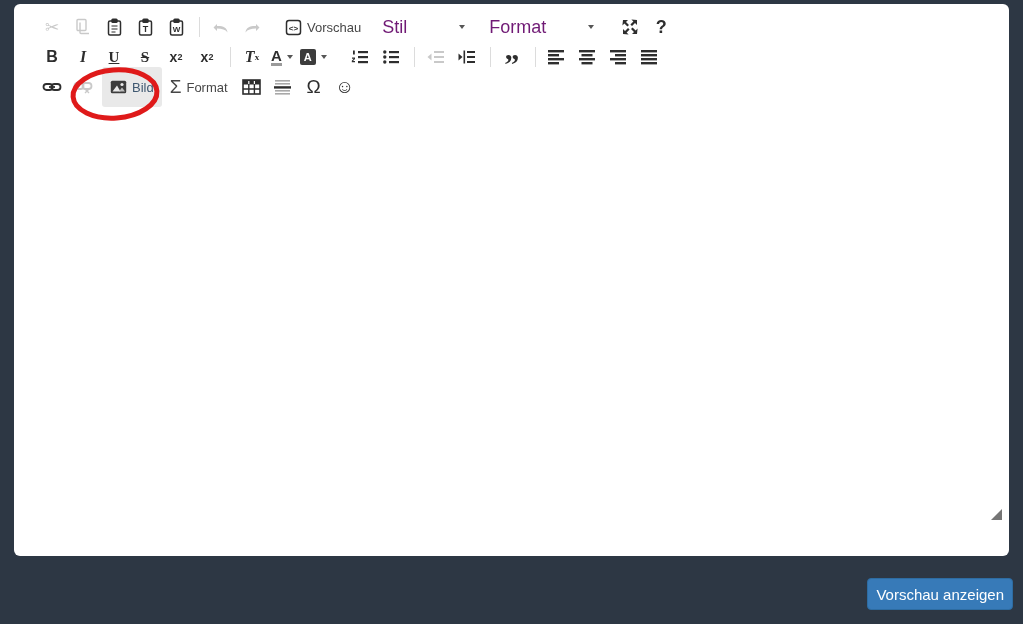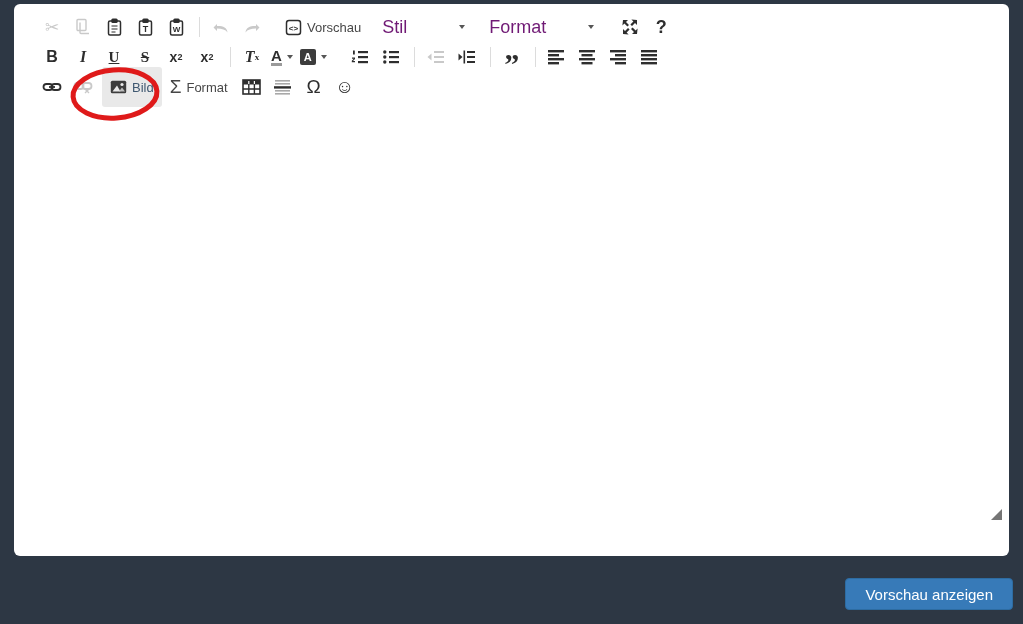--- a/index.html
+++ b/index.html
@@ -85,21 +85,21 @@
   .resize-wrap { position:absolute; right:7px; bottom:36px; width:11px; height:11px; }
   .resize-wrap .tri {
     width:0; height:0;
     border-left:11px solid transparent;
     border-bottom:11px solid #757575;
   }
 
   
   .preview-btn {
     position:absolute; right:10px; bottom:14px;
-    height:32px; padding:0 19px;
+    height:32px; padding:0 8px;
     background:#377ab8; border:1px solid #2d6ca2; border-radius:4px;
     color:#ffffff; font-size:15px; font-family:"Liberation Sans", sans-serif;
     display:flex; align-items:center;
   }
 </style>
 </head>
 <body>
 
 <div class="editor-panel">
   <div class="toolbar">

